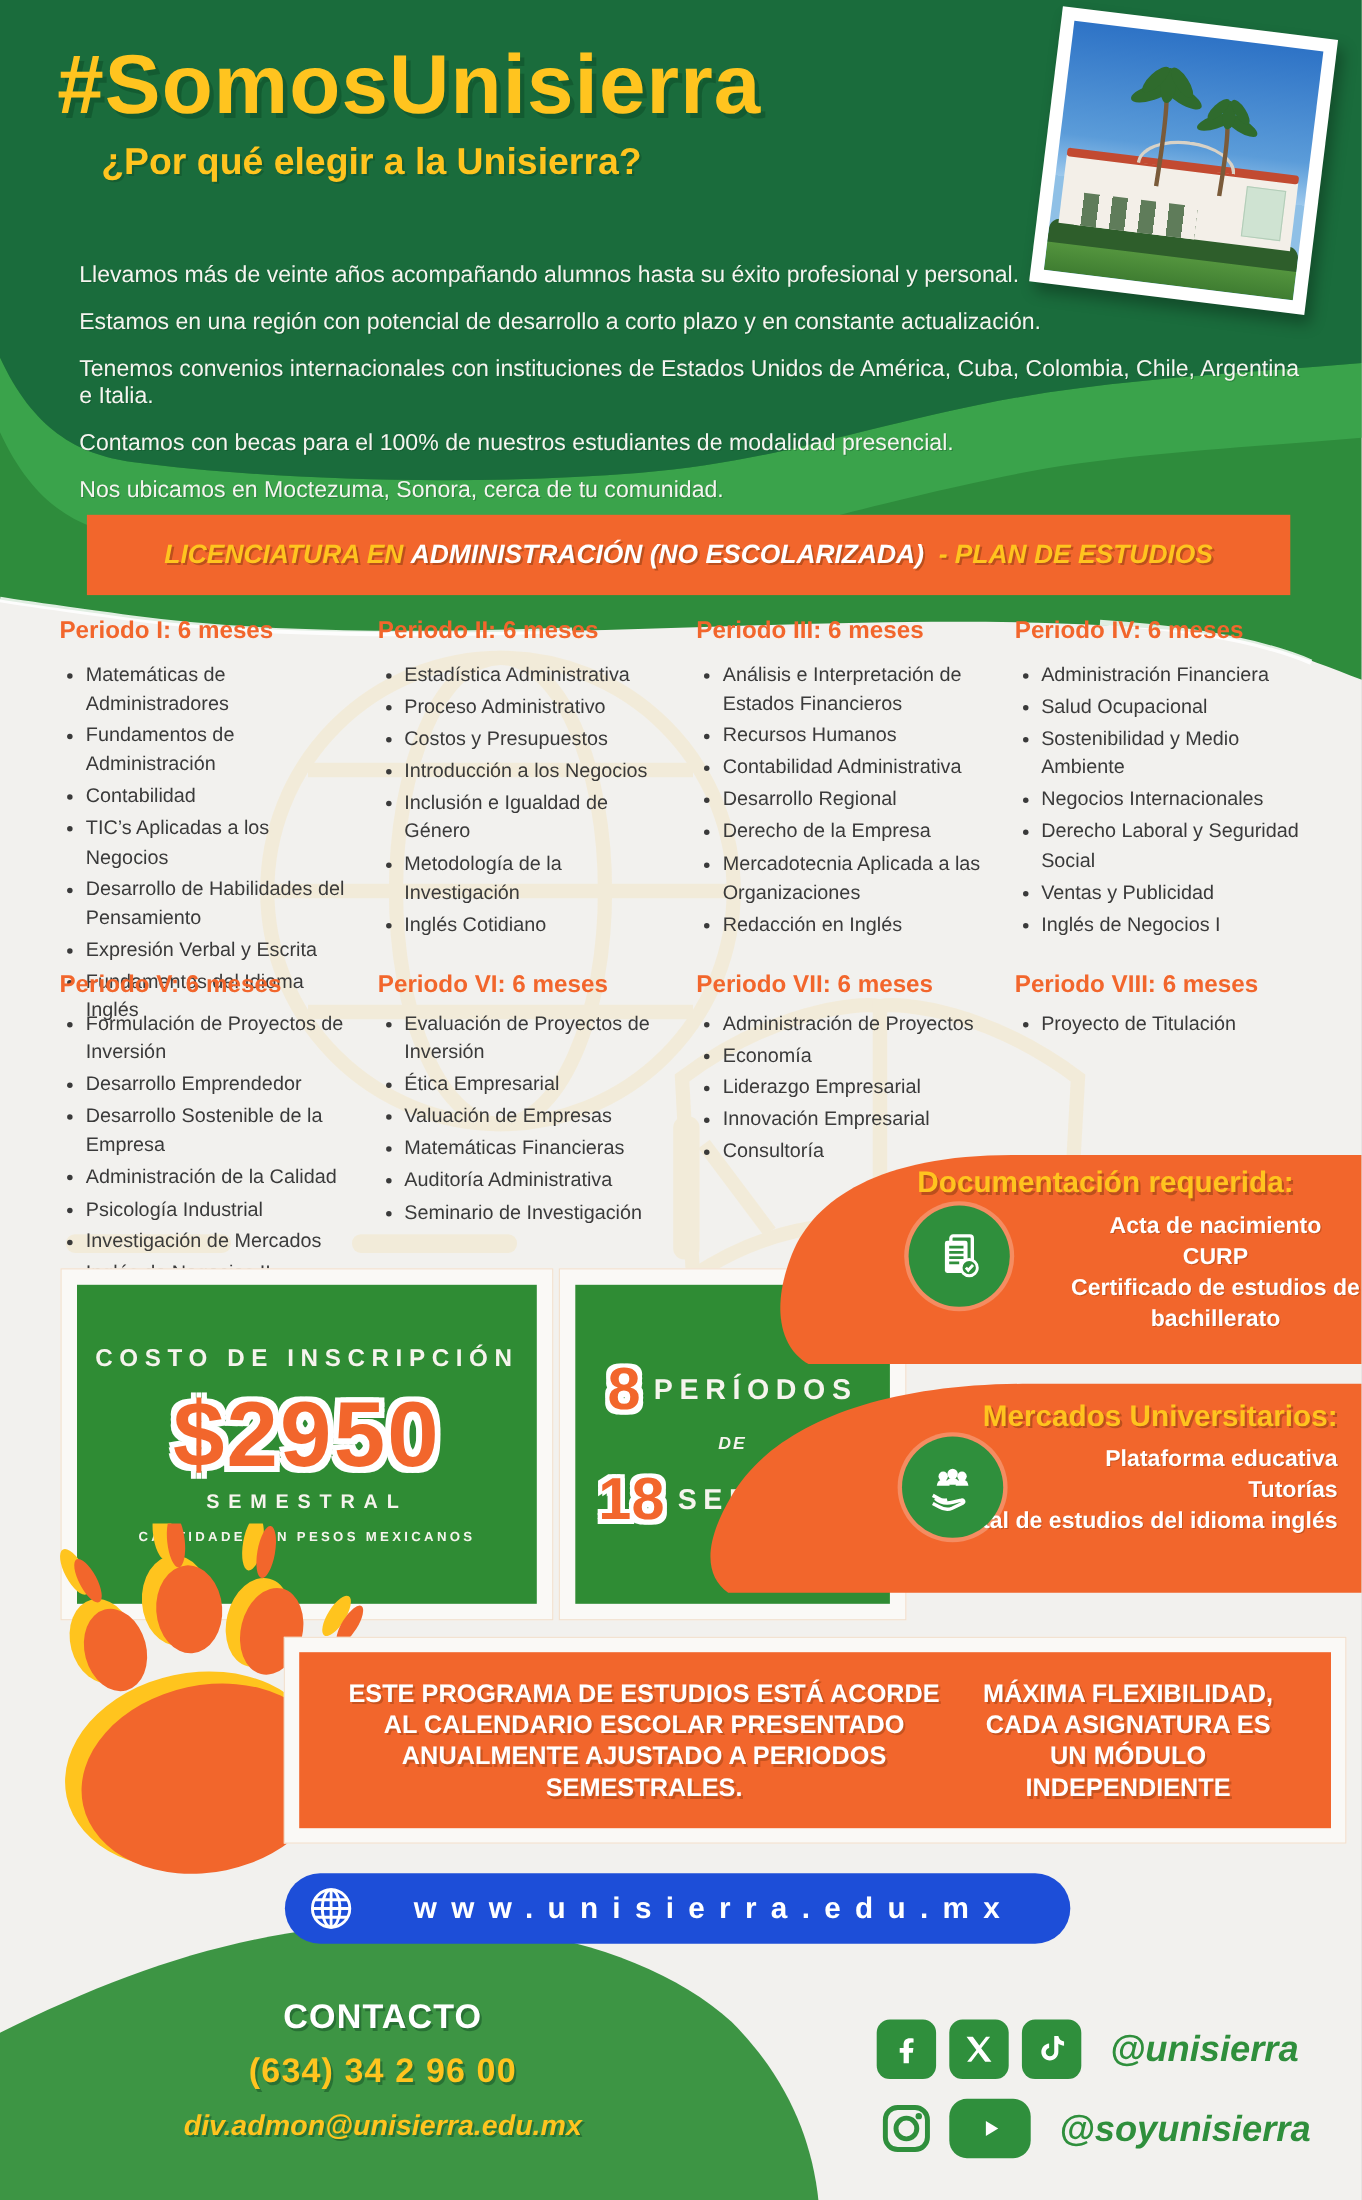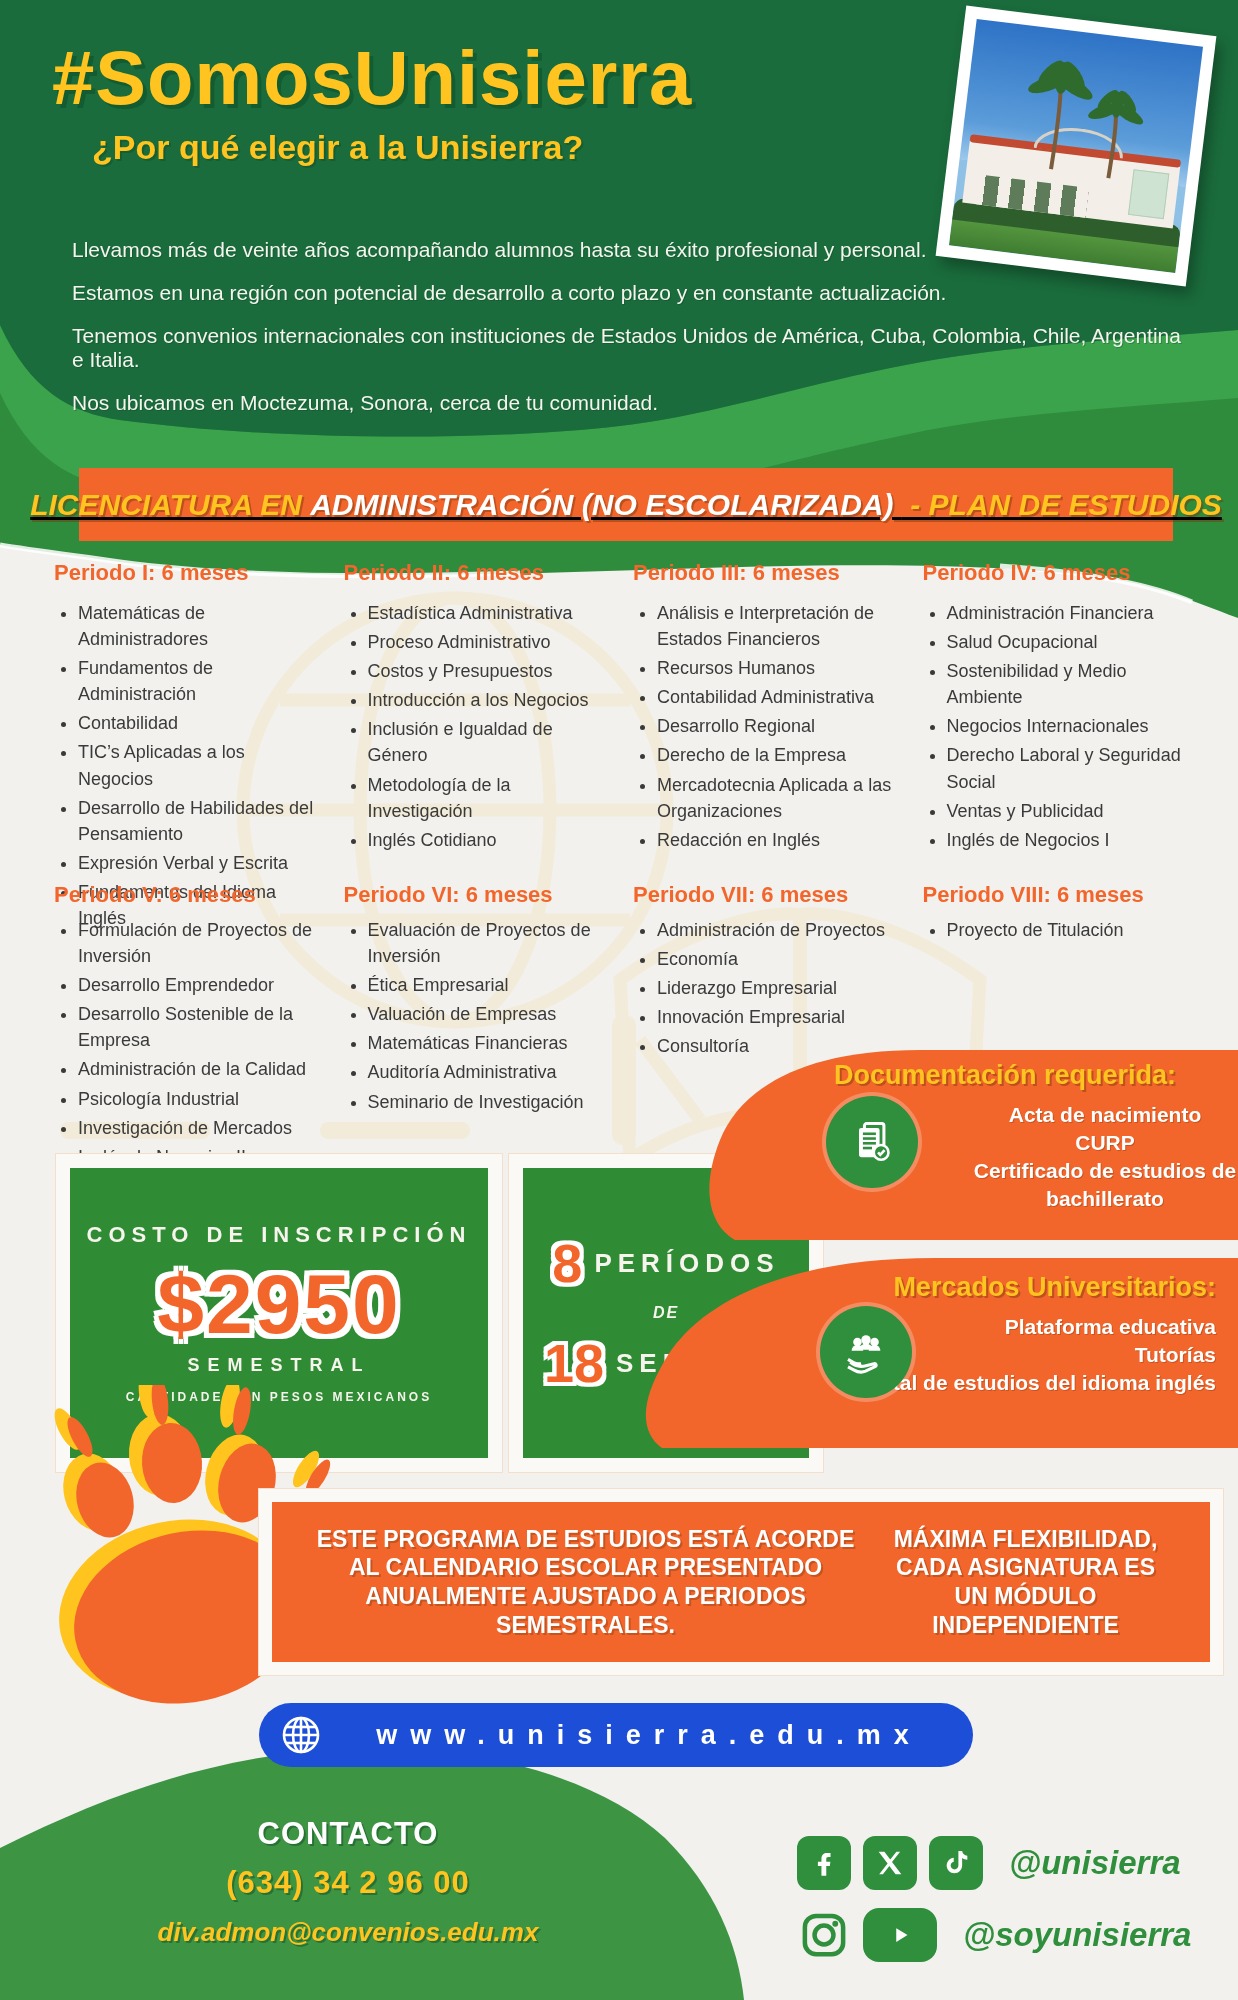--- a/index.html
+++ b/index.html
@@ -25,22 +25,22 @@
   .ph-hedge{position:absolute;left:0;right:0;bottom:26px;height:22px;background:#2e5e2b;border-radius:10px 10px 0 0;}
   .ph-bld{position:absolute;left:8px;right:8px;bottom:44px;height:62px;background:#f3efe8;}
   .ph-roof{position:absolute;left:0;right:0;top:-7px;height:8px;background:#c24a31;border-radius:3px;}
   .ph-arc{position:absolute;left:14px;bottom:0;width:110px;height:30px;
     background:repeating-linear-gradient(90deg,#f3efe8 0 6px,#5f7c5a 6px 20px,#f3efe8 20px 26px);}
   .ph-mural{position:absolute;right:10px;top:8px;width:34px;height:44px;background:#cfe3d2;border:1px solid #b3cdb8;}
   .ph-ped{position:absolute;left:30%;top:-26px;width:40%;height:22px;border:3px solid #d8d2c6;border-bottom:none;border-radius:50% 50% 0 0/100% 100% 0 0;background:transparent;}
 
   
   .banner{left:79px;top:468px;width:1094px;height:73px;background:#F2662C;display:flex;
-    align-items:center;justify-content:center;font-style:italic;font-weight:900;font-size:30px;
-    letter-spacing:0px;white-space:pre;text-decoration:underline;}
+    align-items:center;justify-content:center;font-style:italic;font-weight:900;font-size:24px;
+    letter-spacing:0px;white-space:pre;}
   .banner .y{color:#FFC41F;text-shadow:2px 2px 0 rgba(120,50,10,.45);}
   .banner .w{color:#fff;text-shadow:2px 2px 0 rgba(120,50,10,.45);}
 
   
   .prow{display:grid;grid-template-columns:repeat(4,1fr);column-gap:26px;width:1132px;}
   .row1{left:54px;top:560px;}
   .row2{left:54px;top:882px;}
   .pcol h3{margin:0 0 14px 0;color:#F2662C;font-size:22px;font-weight:800;}
   .row2 .pcol h3{margin:0 0 9px 0;}
   .pcol ul{margin:0;padding:0 0 0 24px;color:#3A3A3A;font-size:18px;line-height:1.45;}
@@ -162,20 +162,21 @@
       </svg>
     </div>
   </div>
 
   <div class="abs question">¿Por qué elegir a la Unisierra?</div>
 
   <div class="abs intro" id="intro">
       <p>Llevamos más de veinte años acompañando alumnos hasta su éxito profesional y personal.</p>
       <p>Estamos en una región con potencial de desarrollo a corto plazo y en constante actualización.</p>
       <p>Tenemos convenios internacionales con instituciones de Estados Unidos de América, Cuba, Colombia, Chile, Argentina e Italia.</p>
+      <p>Contamos con becas para el 100% de nuestros estudiantes de modalidad presencial.</p>
       <p>Nos ubicamos en Moctezuma, Sonora, cerca de tu comunidad.</p>
     </div>
 
   <div class="abs banner">
     <span class="y">LICENCIATURA EN </span><span class="w">ADMINISTRACIÓN (NO ESCOLARIZADA) </span><span class="y"> - PLAN DE ESTUDIOS</span>
   </div>
 
   <div class="abs prow row1" id="row1">
       <div class="pcol">
         <h3>Periodo I: 6 meses</h3>
@@ -381,21 +382,21 @@
       <line x1="4.6" y1="8" x2="19.4" y2="8"></line>
       <line x1="4.6" y1="16" x2="19.4" y2="16"></line>
       <line x1="12" y1="3.5" x2="12" y2="20.5"></line>
     </svg>
     <div class="pill-url">www.unisierra.edu.mx</div>
   </div>
 
   <div class="abs contact-wrap">
     <div class="contact-title">CONTACTO</div>
     <div class="contact-phone">(634) 34 2 96 00</div>
-    <div class="contact-email">div.admon@convenios.edu.mx</div>
+    <div class="contact-email">div.admon@unisierra.edu.mx</div>
   </div>
 
   <div class="abs soc-row soc-row1">
     <div class="soc-ic">
       <svg width="34" height="34" viewBox="0 0 24 24" fill="#fff">
         <path d="M13.6 21 v-6.8 h2.5 l.4-3 h-2.9 V9.2 c0-.9.3-1.5 1.6-1.5 h1.4 V5 c-.3 0-1.3-.1-2.4-.1 -2.4 0-4 1.4-4 4.1 v2.2 H7.7 v3 h2.5 V21 Z"></path>
       </svg>
     </div>
     <div class="soc-ic">
       <svg width="32" height="32" viewBox="0 0 24 24" fill="#fff">

